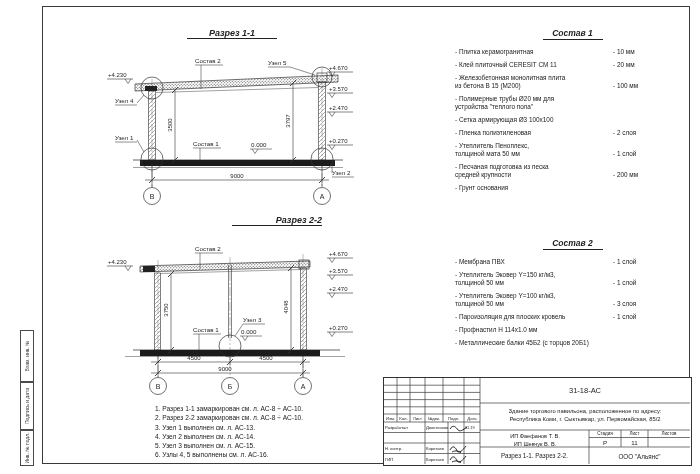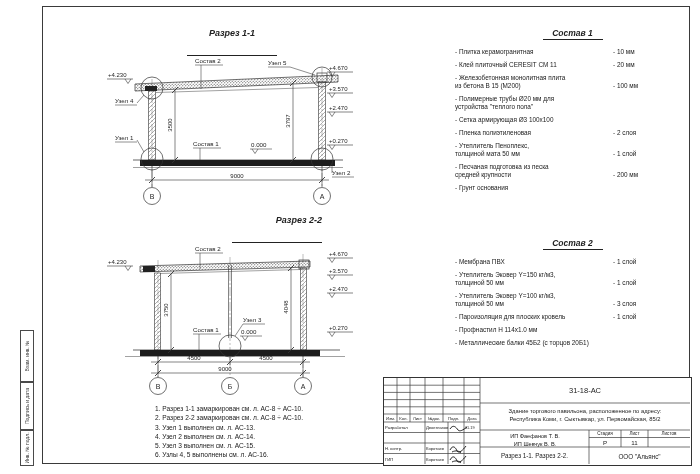--- a/index.html
+++ b/index.html
@@ -15,21 +15,21 @@
   
   .vcell{position:absolute;left:20px;width:14px;border:1px solid #4a4a4a;box-sizing:border-box;background:#fff;}
   .vcell span{
     position:absolute;top:50%;left:50%;transform:translate(-50%,-50%) rotate(-90deg);
     white-space:nowrap;font-size:5px;color:#333;
   }
   
   .section{position:absolute;}
   .sec-title{
     position:absolute;font-style:italic;font-weight:bold;font-size:9px;
-    text-align:center;border-bottom:1px solid #222;padding-bottom:17px;color:#222;
+    text-align:center;border-bottom:1px solid #222;padding-bottom:0;color:#222;
   }
   svg{display:block;}
   svg text{font-family:"Liberation Sans", sans-serif;fill:#1f1f1f;}
   .lbl{font-size:6.2px;}
   .dimtxt{font-size:6px;}
   .elevtxt{font-size:6px;}
   .axtxt{font-size:7px;}
   
   .comp{position:absolute;width:235px;}
   .comp-title{

